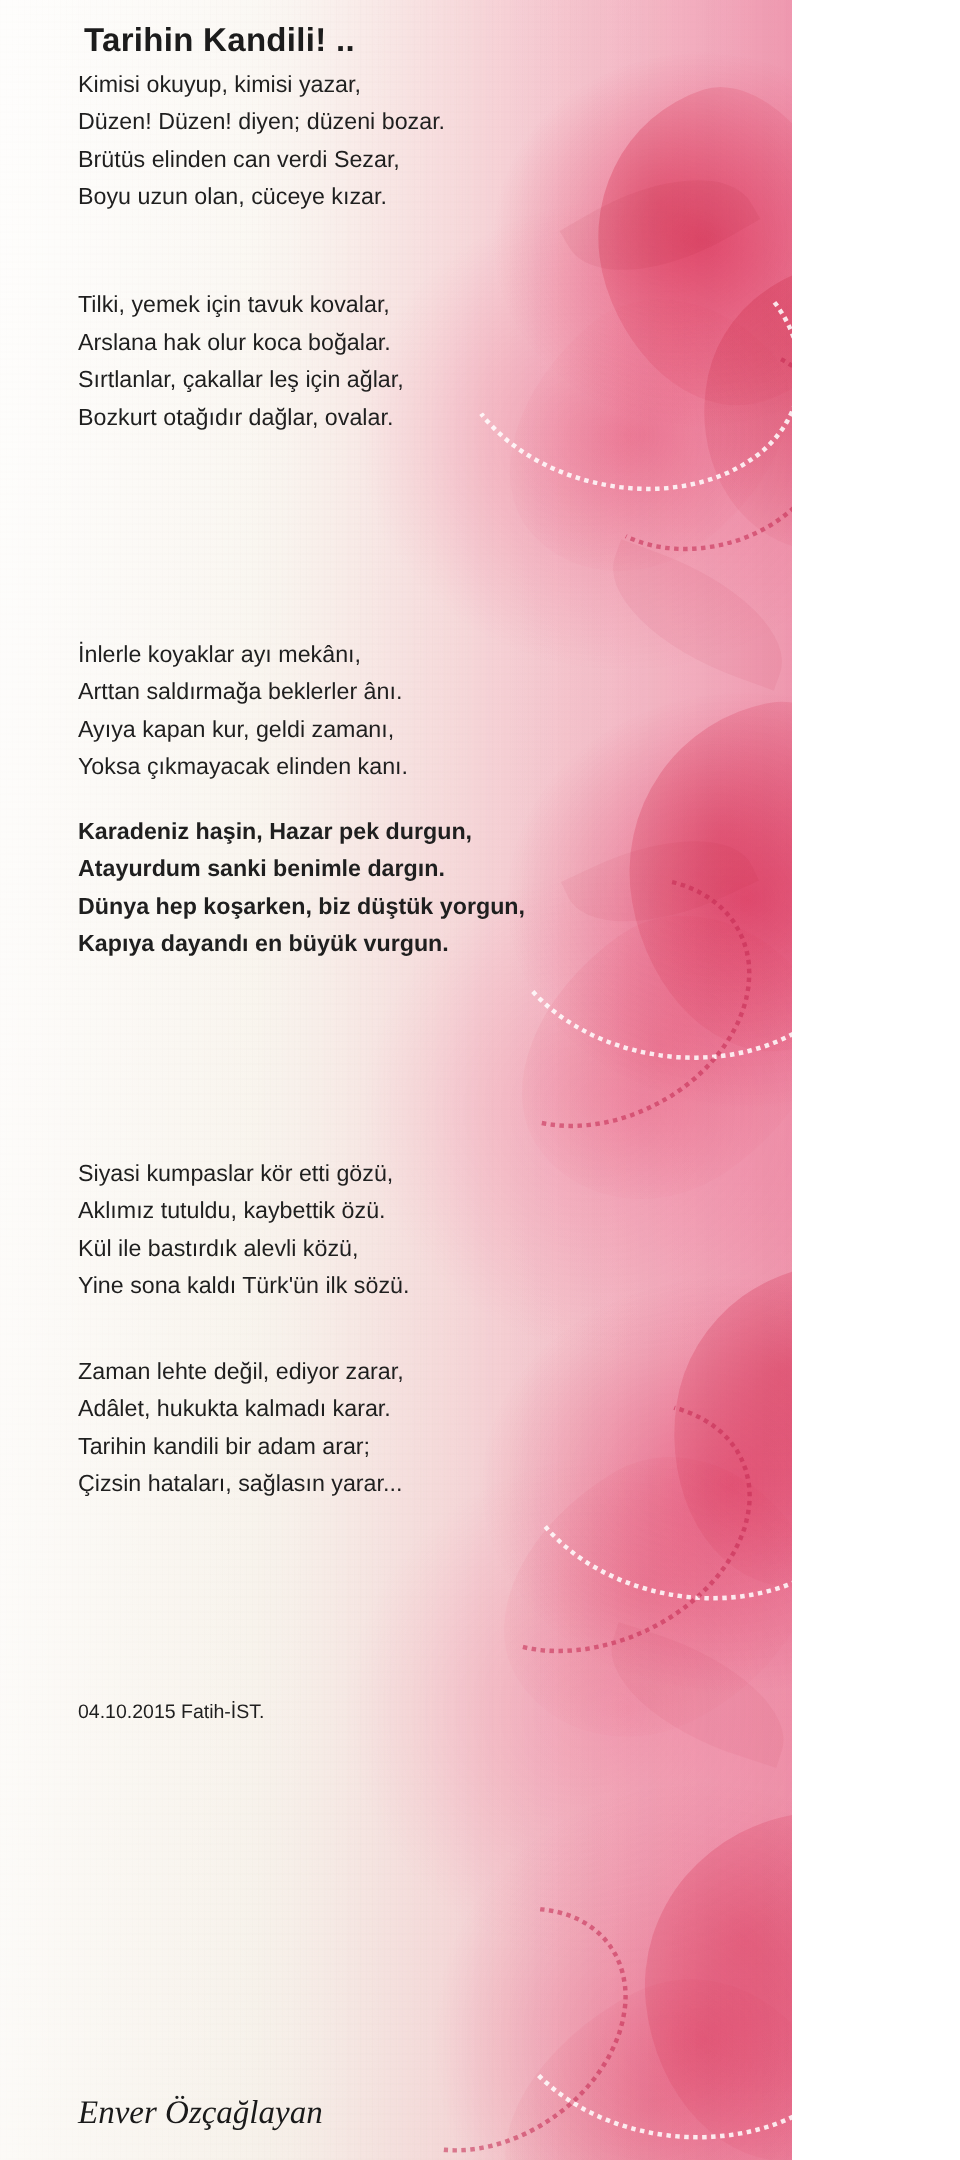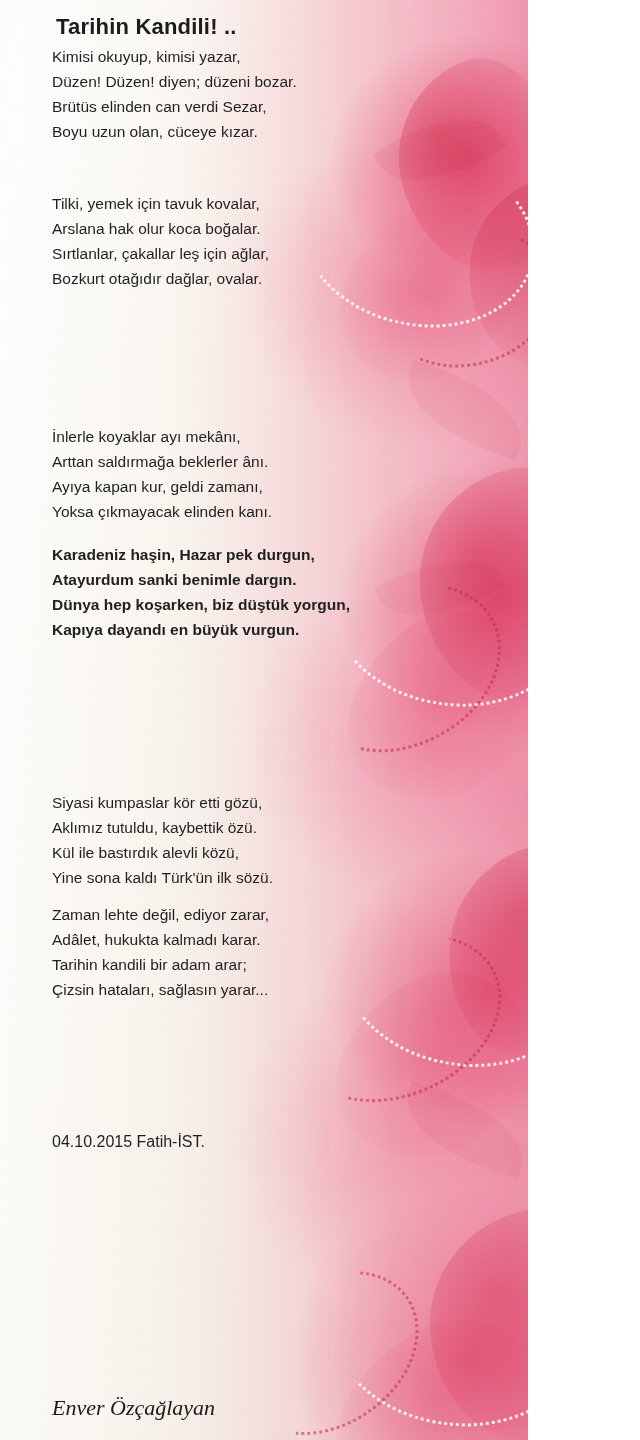--- a/index.html
+++ b/index.html
@@ -116,21 +116,21 @@
     left: 52px;
     color: #1f1f1f;
     font-size: 15.5px;
     line-height: 25px;
     white-space: pre-line;
   }
   .credit {
     position: absolute;
     left: 52px;
     top: 1133px;
-    font-size: 16px;
+    font-size: 13px;
     color: #1f1f1f;
   }
   .author {
     position: absolute;
     left: 52px;
     top: 1395px;
     font-size: 22px;
     font-style: italic;
     color: #1a1a1a;
     font-family: "Liberation Serif", serif;
@@ -183,21 +183,21 @@
 Sırtlanlar, çakallar leş için ağlar,
 Bozkurt otağıdır dağlar, ovalar.</div>
     <div class="stanza" style="top:424px;">İnlerle koyaklar ayı mekânı,
 Arttan saldırmağa beklerler ânı.
 Ayıya kapan kur, geldi zamanı,
 Yoksa çıkmayacak elinden kanı.</div>
     <div class="stanza" style="top:542px;font-weight:bold;">Karadeniz haşin, Hazar pek durgun,
 Atayurdum sanki benimle dargın.
 Dünya hep koşarken, biz düştük yorgun,
 Kapıya dayandı en büyük vurgun.</div>
-    <div class="stanza" style="top:790px;">Siyasi kumpaslar kör etti gözü,
+    <div class="stanza" style="top:770px;">Siyasi kumpaslar kör etti gözü,
 Aklımız tutuldu, kaybettik özü.
 Kül ile bastırdık alevli közü,
 Yine sona kaldı Türk'ün ilk sözü.</div>
     <div class="stanza" style="top:902px;">Zaman lehte değil, ediyor zarar,
 Adâlet, hukukta kalmadı karar.
 Tarihin kandili bir adam arar;
 Çizsin hataları, sağlasın yarar...</div>
 
     <div class="credit">04.10.2015 Fatih-İST.</div>
     <div class="author">Enver Özçağlayan</div>

